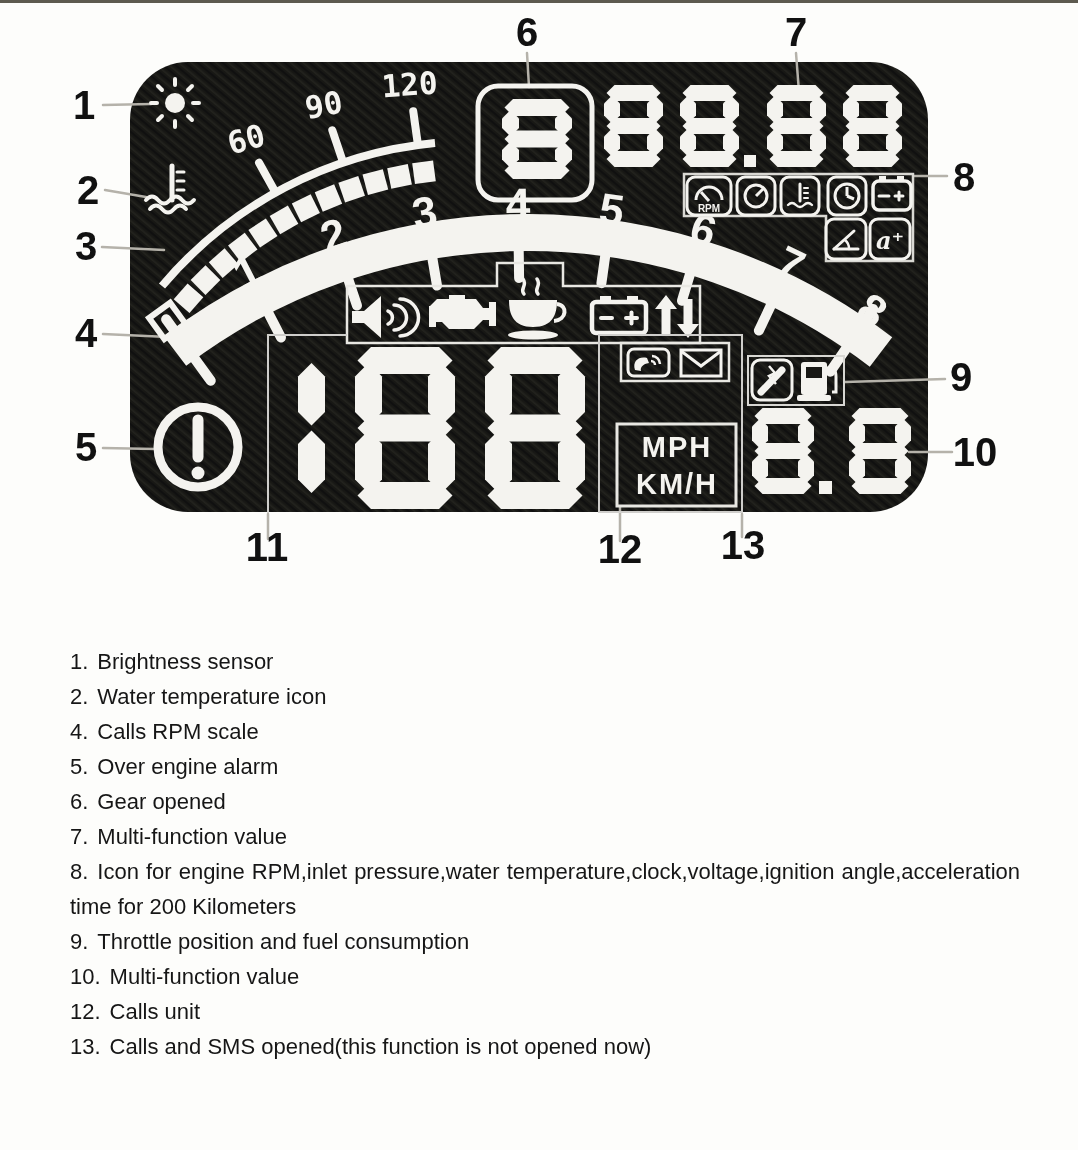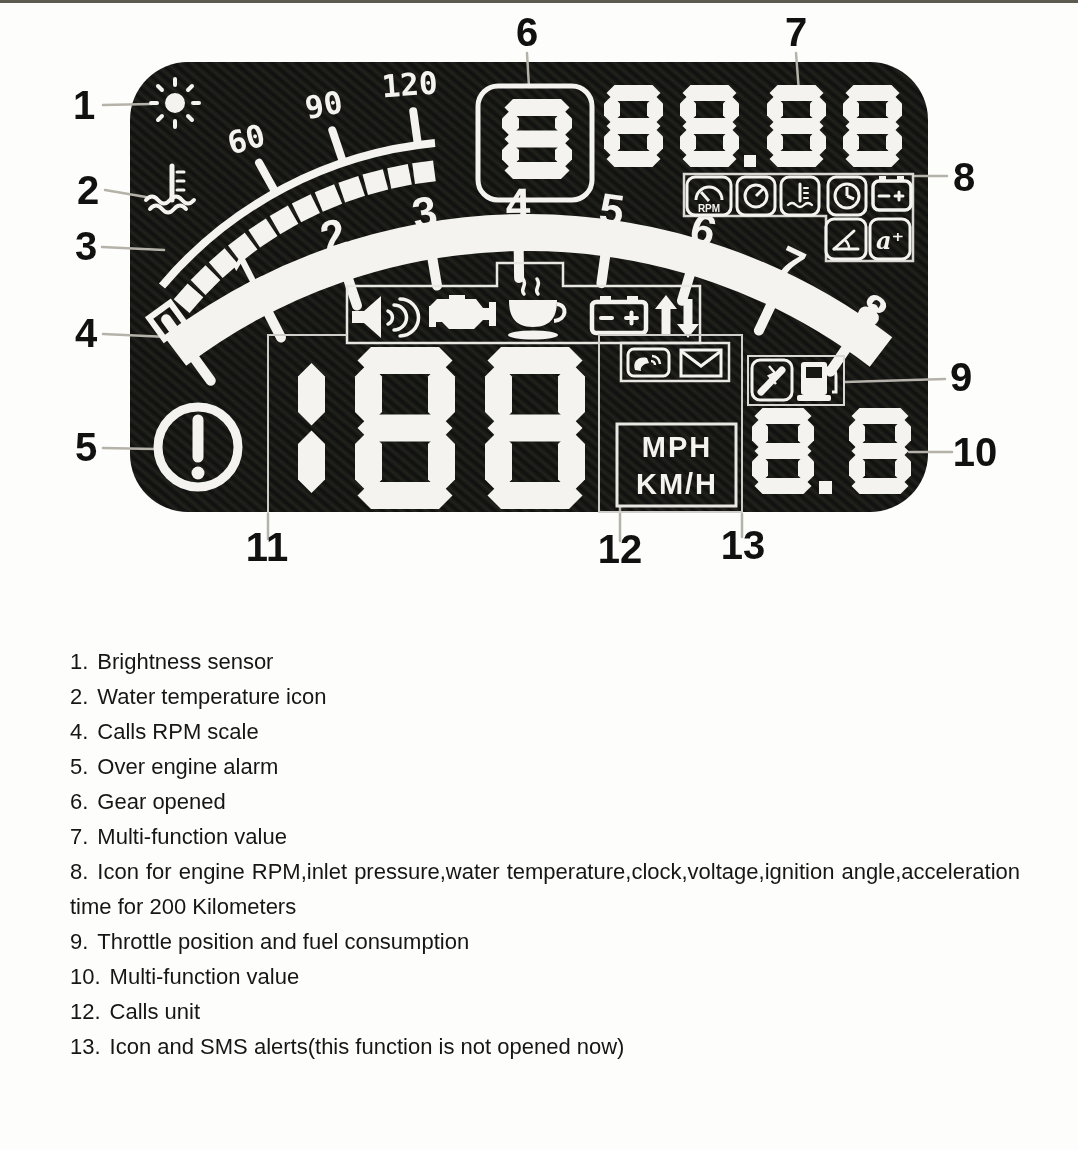--- a/index.html
+++ b/index.html
@@ -382,15 +382,15 @@
       <div class="legend-item"><span class="legend-num">1.</span><span>Brightness sensor</span></div>
       <div class="legend-item"><span class="legend-num">2.</span><span>Water temperature icon</span></div>
       <div class="legend-item"><span class="legend-num">4.</span><span>Calls RPM scale</span></div>
       <div class="legend-item"><span class="legend-num">5.</span><span>Over engine alarm</span></div>
       <div class="legend-item"><span class="legend-num">6.</span><span>Gear opened</span></div>
       <div class="legend-item"><span class="legend-num">7.</span><span>Multi-function value</span></div>
       <div class="legend-item justify"><span class="legend-num">8.</span><span>Icon for engine RPM,inlet pressure,water temperature,clock,voltage,ignition angle,acceleration time for 200 Kilometers</span></div>
       <div class="legend-item"><span class="legend-num">9.</span><span>Throttle position and fuel consumption</span></div>
       <div class="legend-item"><span class="legend-num">10.</span><span>Multi-function value</span></div>
       <div class="legend-item"><span class="legend-num">12.</span><span>Calls unit</span></div>
-      <div class="legend-item"><span class="legend-num">13.</span><span>Icon and SMS alerts(this function is not opened now)</span></div>
+      <div class="legend-item"><span class="legend-num">13.</span><span>Calls and SMS opened(this function is not opened now)</span></div>
     </div>
 </div>
 
 </body></html>

